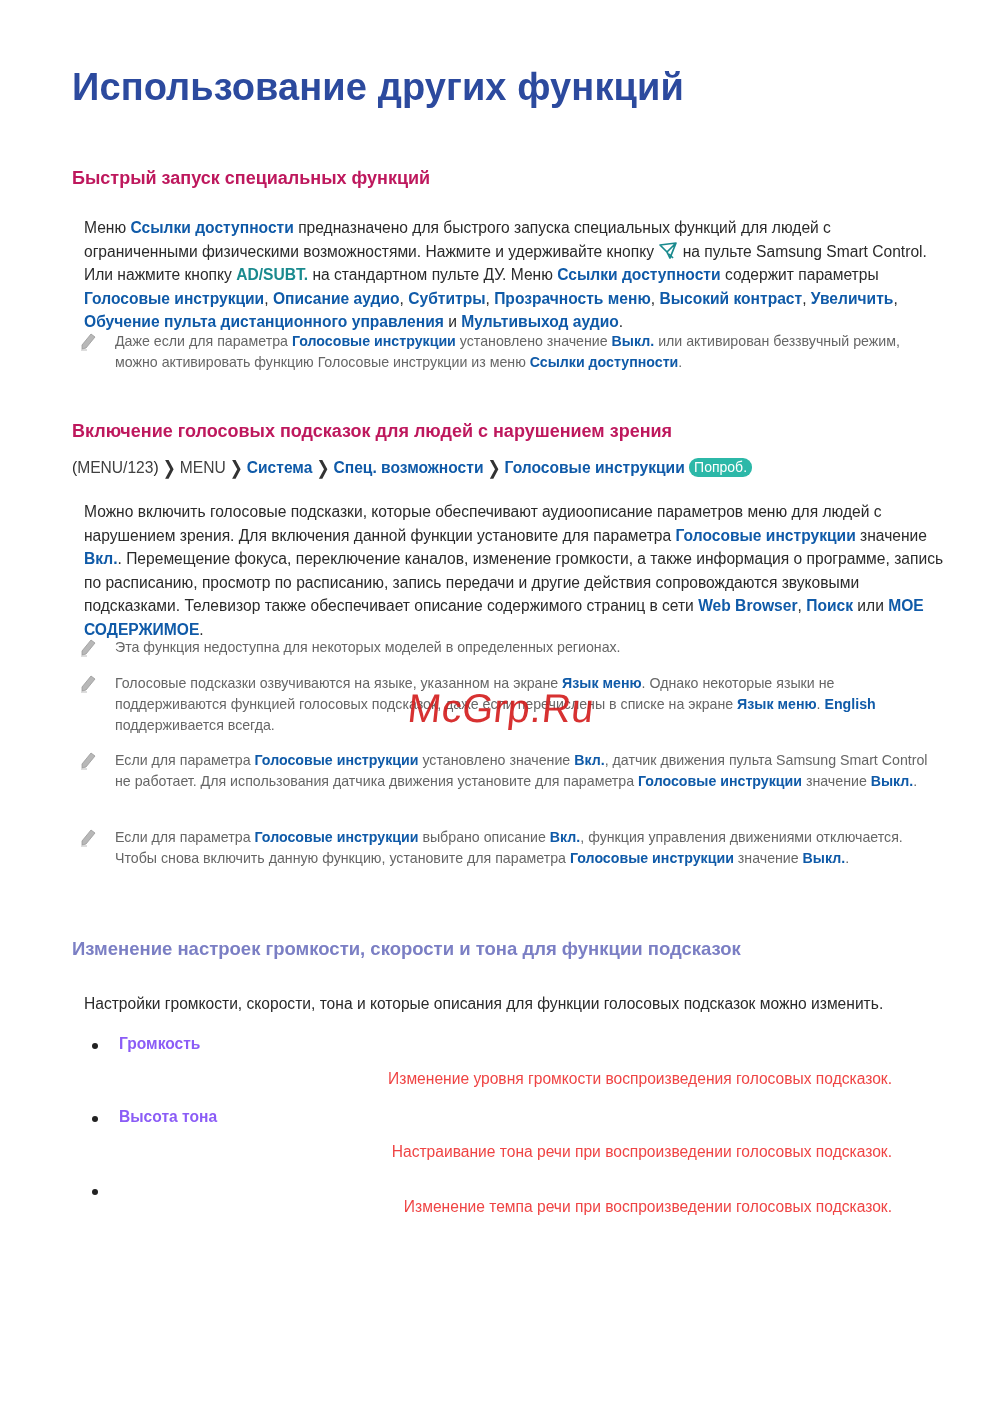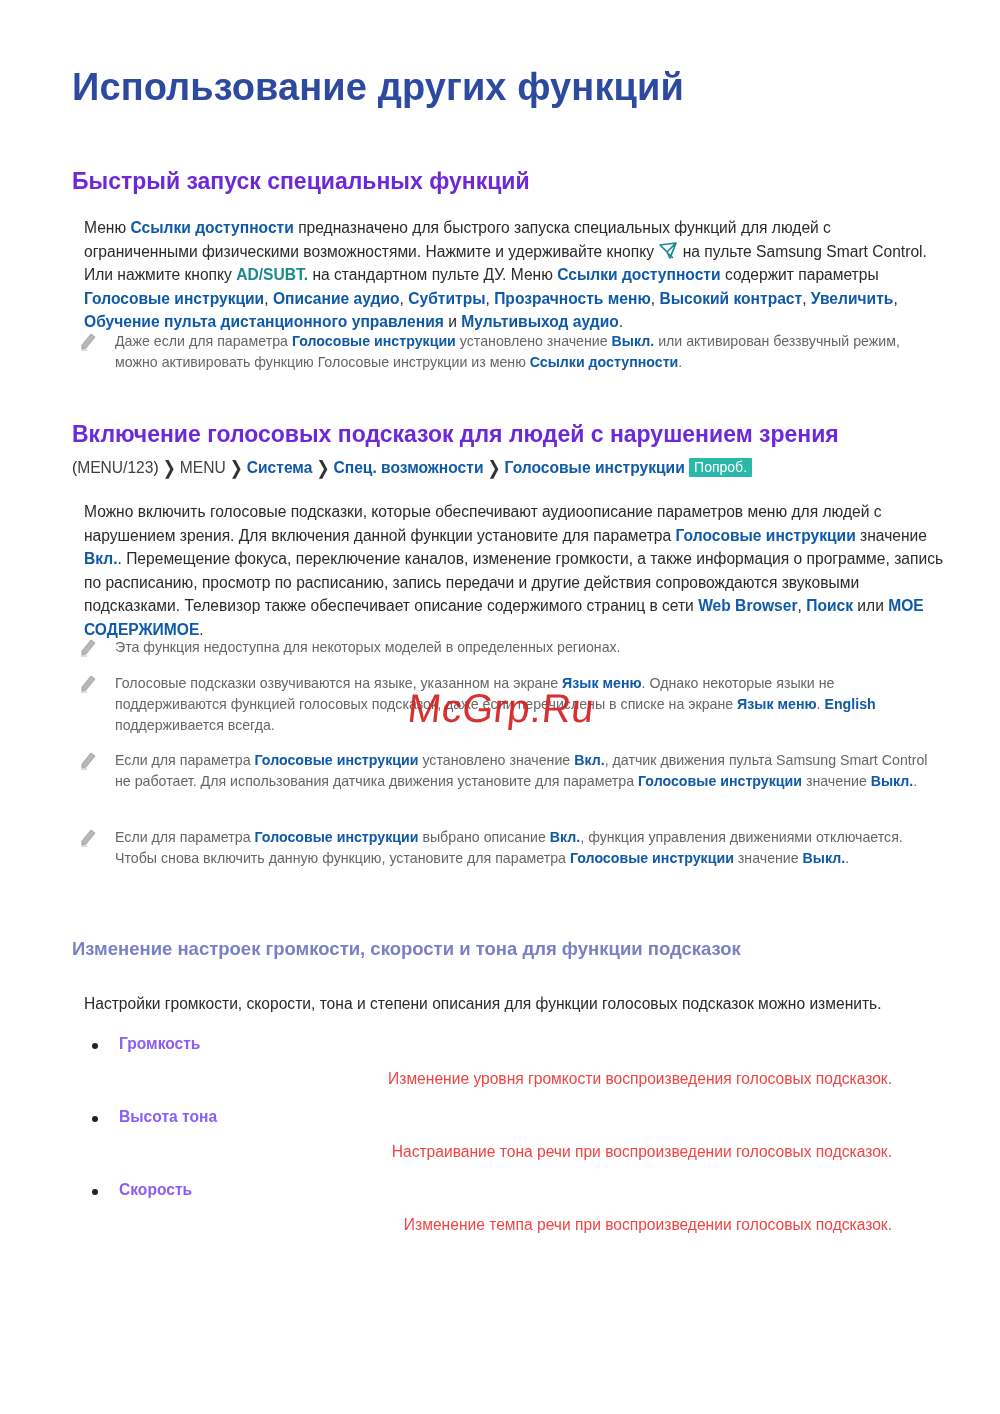--- a/index.html
+++ b/index.html
@@ -1,29 +1,29 @@
 <!DOCTYPE html>
 <html><head>
 <meta charset="utf-8">
 <style>
   html, body { margin: 0; padding: 0; background: #ffffff; }
   body { width: 1000px; height: 1414px; position: relative; overflow: hidden;
          font-family: "Liberation Sans", "DejaVu Sans", sans-serif; color: #222; }
   .page { position: absolute; left: 72px; top: 0; width: 860px; }
   h1.title { position: absolute; top: 66px; left: 0; margin: 0; font-size: 38px; font-weight: bold;
              color: #2c4a9e; letter-spacing: 0.1px; }
-  h2.sec { position: absolute; left: 0; margin: 0; font-size: 23px; font-weight: bold; color: #6d28d9; }
+  h2.sec { position: absolute; left: 0; margin: 0; font-size: 18px; font-weight: bold; color: #be185d; }
   h3.sub { position: absolute; left: 0; margin: 0; font-size: 18.5px; font-weight: bold; color: #7b7fc4; }
   p.body { position: absolute; left: 0; margin: 12px; font-size: 15.6px; line-height: 23.6px; color: #2a2a2a; width: 860px; }
   .b { font-weight: bold; color: #0f5aa8; }
   .t { font-weight: bold; color: #1a8a8e; }
   .tn { color: #404040; }
   .crumb { position: absolute; left: 0; margin: 0; font-size: 15.6px; line-height: 22px; color: #2a2a2a; white-space: nowrap; }
   .crumb .sep { display: inline-block; font-weight: bold; color: #333; margin: 0 4px; transform: scaleY(1.2); }
-  .badge { display: inline-block; background: #2cb8a8; color: #fff; border-radius: 1px; padding: 0 5px;
+  .badge { display: inline-block; background: #2cb8a8; color: #fff; border-radius: 9px; padding: 0 5px;
            font-size: 14px; line-height: 19px; vertical-align: 1px; }
   .note { position: absolute; left: 0; width: 860px; }
   .note .pen { position: absolute; left: 8px; top: 2px; width: 16px; height: 18px; }
   .note p { margin: 0 0 0 43px; font-size: 14.2px; line-height: 21px; color: #666; }
   .note p .b { color: #0f5aa8; }
   .bullet { position: absolute; left: 20px; width: 800px; }
   .bullet .dot { position: absolute; left: 0; top: 8px; width: 6px; height: 6px; border-radius: 50%; background: #222; }
   .bullet .lbl { margin: 0 0 0 27px; font-size: 15.6px; font-weight: bold; color: #8b5cf6; }
   .bullet .desc { margin: 17px 0 0 27px; font-size: 15.6px; color: #ef4444; text-align: right; }
   .remote-icon { display: inline-block; width: 20px; height: 18px; vertical-align: -3px; }
@@ -85,34 +85,33 @@
   <div class="note" style="top:827px">
     <svg class="pen" viewBox="0 0 16 18">
         <path d="M11 1 L15 4 L6 15 L2 16 L2 12 Z" fill="#b8b8b8" stroke="#999" stroke-width="0.8"></path>
         <path d="M1 17 L7 17" stroke="#bbb" stroke-width="1"></path>
       </svg>
     <p><span>Если для параметра </span><span class="b">Голосовые инструкции</span><span> выбрано описание </span><span class="b">Вкл.</span><span>, функция управления движениями отключается. Чтобы снова включить данную функцию, установите для параметра </span><span class="b">Голосовые инструкции</span><span> значение </span><span class="b">Выкл.</span><span>.</span></p>
   </div>
 
   <h3 class="sub" style="top:938px">Изменение настроек громкости, скорости и тона для функции подсказок</h3>
 
-  <p class="body" style="top:980px">Настройки громкости, скорости, тона и степени описания для функции голосовых подсказок можно изменить.</p>
+  <p class="body" style="top:980px">Настройки громкости, скорости, тона и которые описания для функции голосовых подсказок можно изменить.</p>
 
   <div class="bullet" style="top:1035px">
     <span class="dot"></span>
     <div class="lbl">Громкость</div>
     <div class="desc">Изменение уровня громкости воспроизведения голосовых подсказок.</div>
   </div>
 
   <div class="bullet" style="top:1108px">
     <span class="dot"></span>
     <div class="lbl">Высота тона</div>
     <div class="desc">Настраивание тона речи при воспроизведении голосовых подсказок.</div>
   </div>
 
   <div class="bullet" style="top:1181px">
     <span class="dot"></span>
-    <div class="lbl">Скорость</div>
     <div class="desc">Изменение темпа речи при воспроизведении голосовых подсказок.</div>
   </div>
 </div>
 
 <div class="watermark">McGrp.Ru</div>
 
 </body></html>

